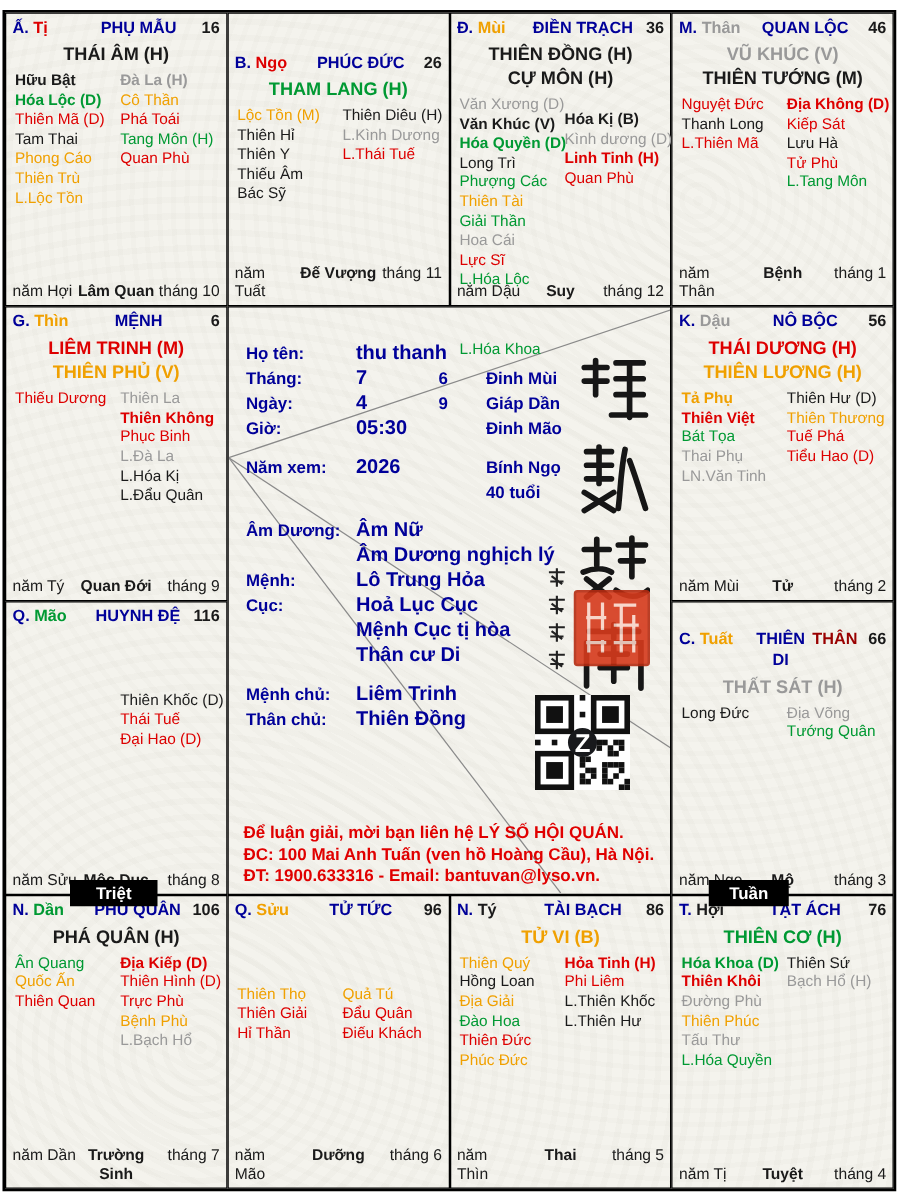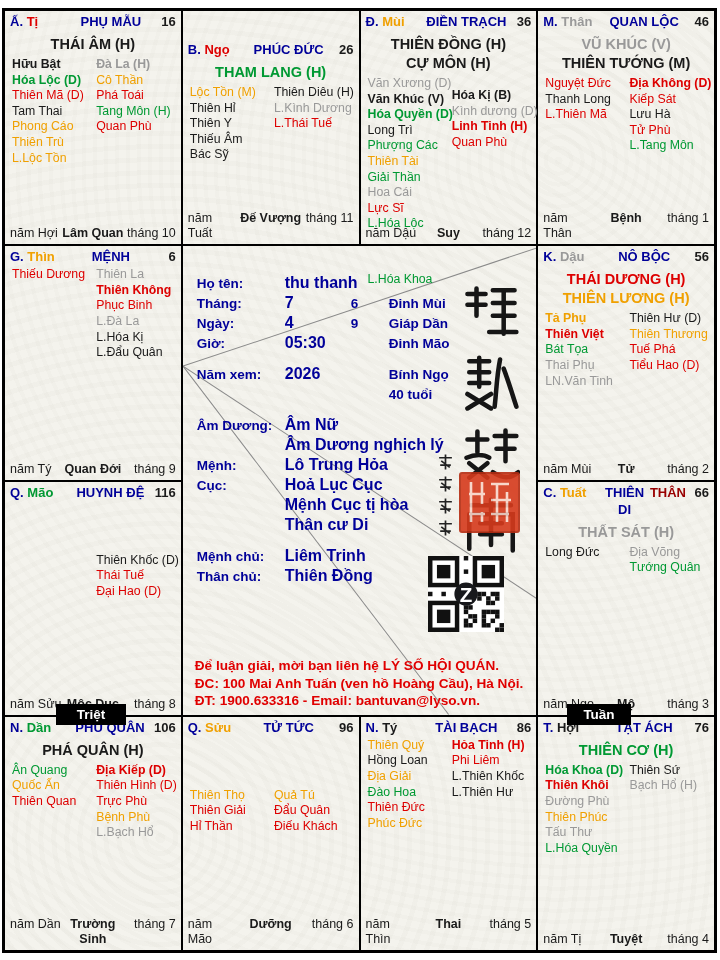--- a/index.html
+++ b/index.html
@@ -291,20 +291,24 @@
           <span class="fs" style="color: rgb(26, 26, 26); font-weight: bold;">Bệnh</span>
           <span class="fm" style="color: rgb(26, 26, 26);">tháng 1</span>
         </div>
       </div>
       <div class="cell" style="grid-area: 2 / 1;">
         <div class="hd">
           <span class="chi"><span style="color: rgb(0, 0, 153); font-weight: bold;">G. </span><span style="color: rgb(240, 160, 0); font-weight: bold;">Thìn</span></span>
           <span class="pal" style="color: rgb(0, 0, 153); font-weight: bold;">MỆNH</span>
           <span class="num" style="color: rgb(26, 26, 26); font-weight: bold;">6</span>
         </div>
+        <div class="tw">
+          <div class="mt" style="color: rgb(221, 0, 0); font-weight: bold;">LIÊM TRINH (M)</div>
+          <div class="mt" style="color: rgb(240, 160, 0); font-weight: bold;">THIÊN PHỦ (V)</div>
+        </div>
         <div class="cols">
           <div class="col">
             <div class="st" style="color: rgb(221, 0, 0);">Thiếu Dương</div>
           </div>
           <div class="col c2">
             <div class="st" style="color: rgb(153, 153, 153);">Thiên La</div>
             <div class="st" style="color: rgb(221, 0, 0); font-weight: bold;">Thiên Không</div>
             <div class="st" style="color: rgb(221, 0, 0);">Phục Binh</div>
             <div class="st" style="color: rgb(153, 153, 153);">L.Đà La</div>
             <div class="st" style="color: rgb(26, 26, 26);">L.Hóa Kị</div>
@@ -365,21 +369,21 @@
         </div>
         <div class="ft">
           <span class="fy" style="color: rgb(26, 26, 26);">năm Sửu</span>
           <span class="fs" style="color: rgb(26, 26, 26); font-weight: bold;">Mộc Dục</span>
           <span class="fm" style="color: rgb(26, 26, 26);">tháng 8</span>
         </div>
       </div>
       <div class="cell" style="grid-area: 3 / 4;">
         <div class="hd">
           <span class="chi"><span style="color: rgb(0, 0, 153); font-weight: bold;">C. </span><span style="color: rgb(240, 160, 0); font-weight: bold;">Tuất</span></span>
-          <span class="pal" style="color: rgb(0, 0, 153); font-weight: bold;">THIÊN DI</span>
+          <span class="pal" style="color: rgb(0, 0, 153); font-weight: bold; margin-top: 18px;">THIÊN DI</span>
           <span class="ext" style="color: rgb(153, 0, 0); font-weight: bold;">THÂN</span>
           <span class="num" style="color: rgb(26, 26, 26); font-weight: bold;">66</span>
         </div>
         <div class="tw">
           <div class="mt" style="color: rgb(153, 153, 153); font-weight: bold;">THẤT SÁT (H)</div>
         </div>
         <div class="cols">
           <div class="col">
             <div class="st" style="color: rgb(26, 26, 26);">Long Đức</div>
           </div>
@@ -446,20 +450,23 @@
           <span class="fy" style="color: rgb(26, 26, 26);">năm Mão</span>
           <span class="fs" style="color: rgb(26, 26, 26); font-weight: bold;">Dưỡng</span>
           <span class="fm" style="color: rgb(26, 26, 26);">tháng 6</span>
         </div>
       </div>
       <div class="cell" style="grid-area: 4 / 3;">
         <div class="hd">
           <span class="chi"><span style="color: rgb(0, 0, 153); font-weight: bold;">N. </span><span style="color: rgb(26, 26, 26); font-weight: bold;">Tý</span></span>
           <span class="pal" style="color: rgb(0, 0, 153); font-weight: bold;">TÀI BẠCH</span>
           <span class="num" style="color: rgb(26, 26, 26); font-weight: bold;">86</span>
+        </div>
+        <div class="tw">
+          <div class="mt" style="color: rgb(240, 160, 0); font-weight: bold;">TỬ VI (B)</div>
         </div>
         <div class="cols">
           <div class="col">
             <div class="st" style="color: rgb(240, 160, 0);">Thiên Quý</div>
             <div class="st" style="color: rgb(26, 26, 26);">Hồng Loan</div>
             <div class="st" style="color: rgb(240, 160, 0);">Địa Giải</div>
             <div class="st" style="color: rgb(0, 153, 51);">Đào Hoa</div>
             <div class="st" style="color: rgb(221, 0, 0);">Thiên Đức</div>
             <div class="st" style="color: rgb(240, 160, 0);">Phúc Đức</div>
           </div>

